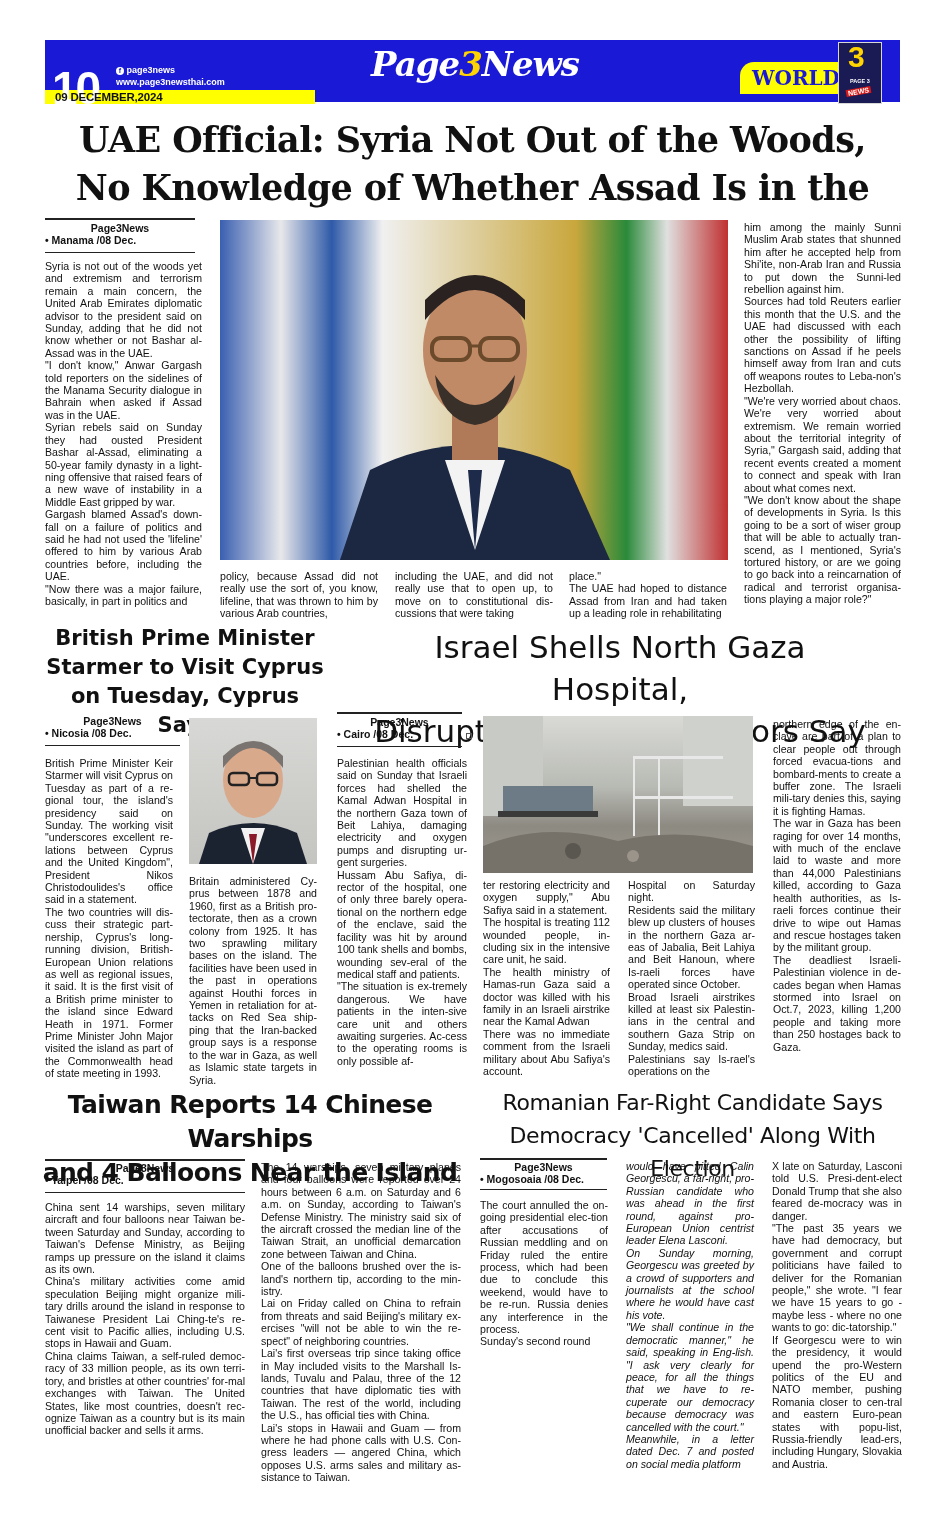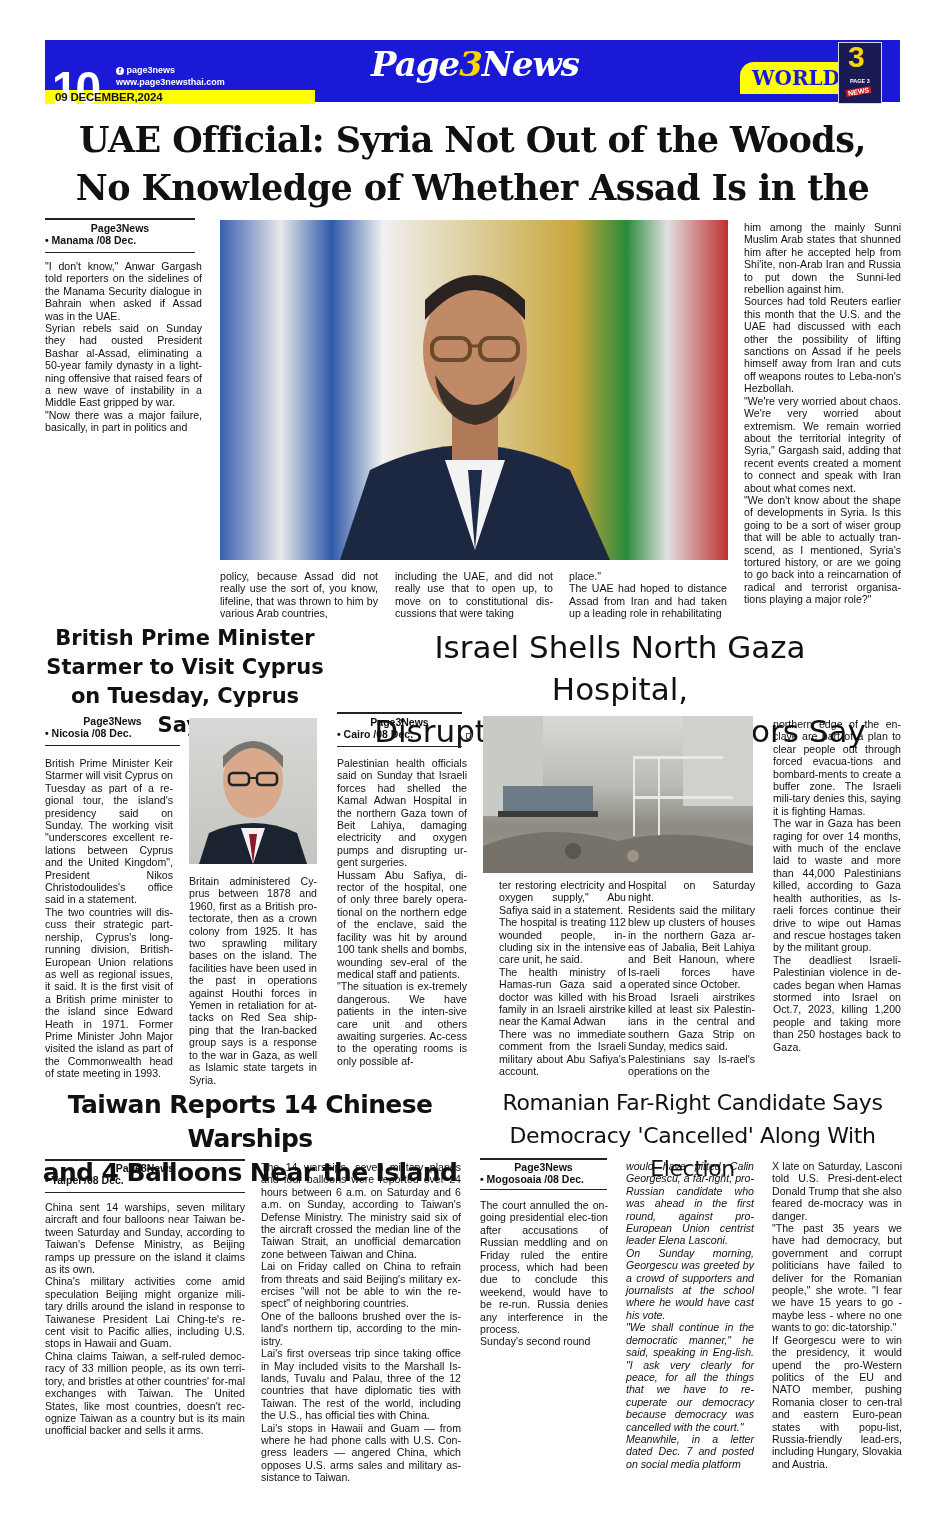--- a/index.html
+++ b/index.html
@@ -56,22 +56,24 @@
 </div>
 
 <div class="abs byline-block" style="left:45px;top:218px;width:150px;">
   <div class="rule"></div>
   <div class="src" style="margin-top:2px;">Page3News</div>
   <div>• <span>Manama /08 Dec.</span></div>
   <div class="rule" style="margin-top:6px;border-top-width:1.5px;"></div>
 </div>
 
 <div class="abs txt" style="left:45px;top:260px;width:157px;">
+  <p>Syria is not out of the woods yet and extremism and terrorism remain a main concern, the United Arab Emirates diplomatic advisor to the president said on Sunday, adding that he did not know whether or not Bashar al-Assad was in the UAE.</p>
   <p>"I don't know," Anwar Gargash told reporters on the sidelines of the Manama Security dialogue in Bahrain when asked if Assad was in the UAE.</p>
   <p>Syrian rebels said on Sunday they had ousted President Bashar al-Assad, eliminating a 50-year family dynasty in a light-ning offensive that raised fears of a new wave of instability in a Middle East gripped by war.</p>
+  <p>Gargash blamed Assad's down-fall on a failure of politics and said he had not used the 'lifeline' offered to him by various Arab countries before, including the UAE.</p>
   <p>"Now there was a major failure, basically, in part in politics and</p>
 </div>
 
 <div class="abs photo" style="left:220px;top:220px;width:508px;height:340px;background:linear-gradient(90deg,#3a5fb0 0%,#e8e8ea 12%,#2f5aa8 22%,#f0f0f0 32%,#c9a73d 70%,#2a8a3a 80%,#e0e0e0 88%,#c03030 100%);">
   <svg width="508" height="340" viewBox="0 0 508 340">
     <path d="M120 340 L150 250 Q250 200 350 250 L390 340 Z" fill="#1c2742"></path>
     <path d="M225 240 L255 330 L285 240 Z" fill="#f3f3f3"></path>
     <path d="M248 250 L255 330 L262 250 Z" fill="#1e2a4a"></path>
     <rect x="232" y="180" width="46" height="60" fill="#b07a58"></rect>
     <ellipse cx="255" cy="130" rx="52" ry="70" fill="#c08a66"></ellipse>
@@ -155,21 +157,21 @@
     <rect x="150" y="40" width="2" height="80" fill="#e8e8e8"></rect>
     <rect x="175" y="40" width="2" height="80" fill="#e8e8e8"></rect>
     <rect x="150" y="40" width="90" height="3" fill="#e8e8e8"></rect>
     <rect x="150" y="80" width="100" height="3" fill="#e8e8e8"></rect>
     <path d="M0 130 Q60 105 135 125 Q200 110 270 130 L270 157 L0 157 Z" fill="#76726a"></path>
     <circle cx="90" cy="135" r="8" fill="#5a5650"></circle>
     <circle cx="150" cy="140" r="6" fill="#9a948a"></circle>
   </svg>
 </div>
 
-<div class="abs txt" style="left:483px;top:879px;width:127px;margin-left:16px;">
+<div class="abs txt" style="left:483px;top:879px;width:127px;">
   <p>ter restoring electricity and oxygen supply," Abu Safiya said in a statement.</p>
   <p>The hospital is treating 112 wounded people, in-cluding six in the intensive care unit, he said.</p>
   <p>The health ministry of Hamas-run Gaza said a doctor was killed with his family in an Israeli airstrike near the Kamal Adwan</p>
   <p>There was no immediate comment from the Israeli military about Abu Safiya's account.</p>
 </div>
 <div class="abs txt" style="left:628px;top:879px;width:127px;">
   <p>Hospital on Saturday night.</p>
   <p>Residents said the military blew up clusters of houses in the northern Gaza ar-eas of Jabalia, Beit Lahiya and Beit Hanoun, where Is-raeli forces have operated since October.</p>
   <p>Broad Israeli airstrikes killed at least six Palestin-ians in the central and southern Gaza Strip on Sunday, medics said.</p>
   <p>Palestinians say Is-rael's operations on the</p>
@@ -190,22 +192,22 @@
   <div>• <span>Taipei /08 Dec.</span></div>
   <div class="rule" style="margin-top:6px;border-top-width:1.5px;"></div>
 </div>
 <div class="abs txt" style="left:45px;top:1201px;width:200px;">
   <p>China sent 14 warships, seven military aircraft and four balloons near Taiwan be-tween Saturday and Sunday, according to Taiwan's Defense Ministry, as Beijing ramps up pressure on the island it claims as its own.</p>
   <p>China's military activities come amid speculation Beijing might organize mili-tary drills around the island in response to Taiwanese President Lai Ching-te's re-cent visit to Pacific allies, including U.S. stops in Hawaii and Guam.</p>
   <p>China claims Taiwan, a self-ruled democ-racy of 33 million people, as its own terri-tory, and bristles at other countries' for-mal exchanges with Taiwan. The United States, like most countries, doesn't rec-ognize Taiwan as a country but is its main unofficial backer and sells it arms.</p>
 </div>
 <div class="abs txt" style="left:261px;top:1161px;width:200px;">
   <p>The 14 warships, seven military planes and four balloons were reported over 24 hours between 6 a.m. on Saturday and 6 a.m. on Sunday, according to Taiwan's Defense Ministry. The ministry said six of the aircraft crossed the median line of the Taiwan Strait, an unofficial demarcation zone between Taiwan and China.</p>
+  <p>One of the balloons brushed over the is-land's northern tip, according to the min-istry.</p>
   <p>Lai on Friday called on China to refrain from threats and said Beijing's military ex-ercises "will not be able to win the re-spect" of neighboring countries.</p>
-  <p>One of the balloons brushed over the is-land's northern tip, according to the min-istry.</p>
   <p>Lai's first overseas trip since taking office in May included visits to the Marshall Is-lands, Tuvalu and Palau, three of the 12 countries that have diplomatic ties with Taiwan. The rest of the world, including the U.S., has official ties with China.</p>
   <p>Lai's stops in Hawaii and Guam — from where he had phone calls with U.S. Con-gress leaders — angered China, which opposes U.S. arms sales and military as-sistance to Taiwan.</p>
 </div>
 
 <div class="abs sans-head" style="left:475px;top:1086px;width:435px;font-size:22px;line-height:33px;letter-spacing:-0.4px;">
   <div>Romanian Far-Right Candidate Says</div>
   <div>Democracy 'Cancelled' Along With Election</div>
 </div>
 <div class="abs byline-block" style="left:480px;top:1158px;width:127px;">
   <div class="rule"></div>

